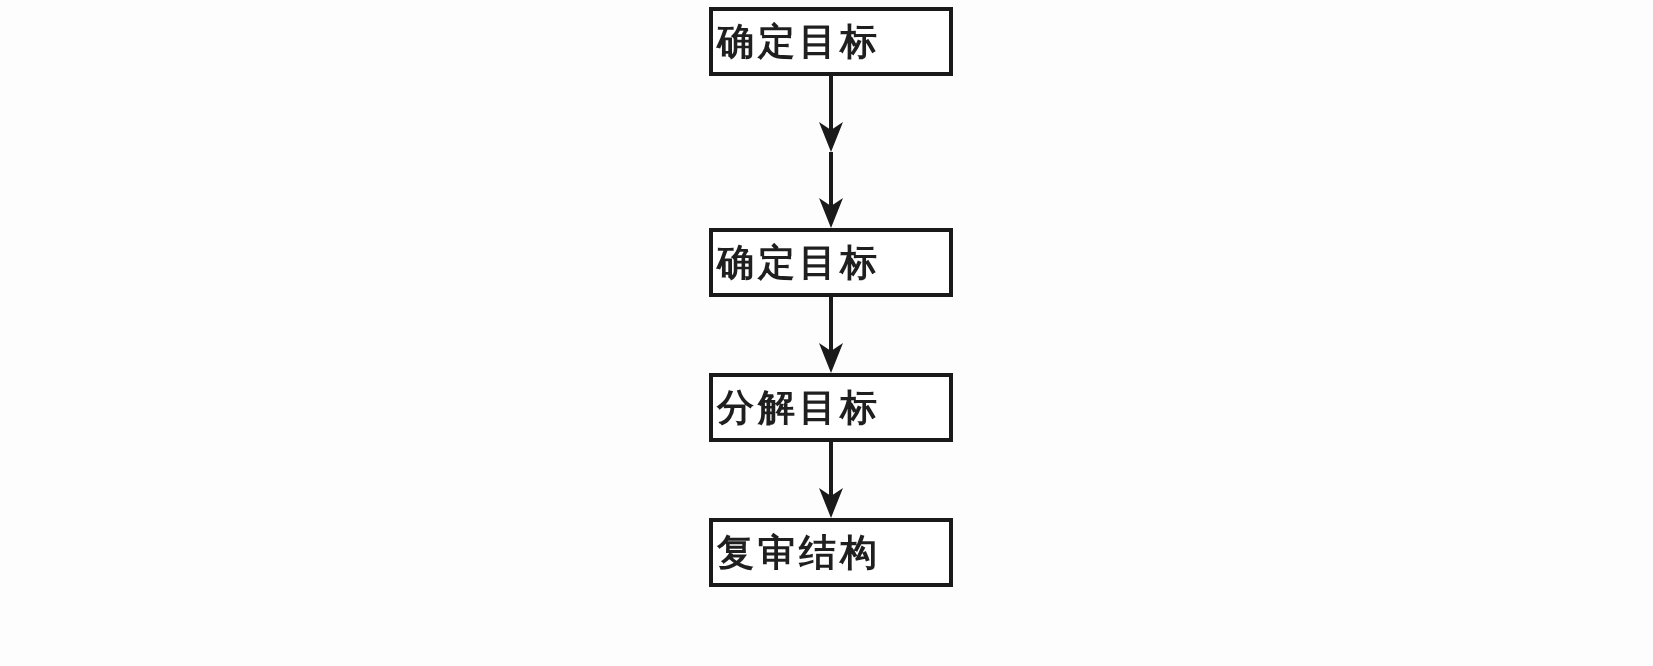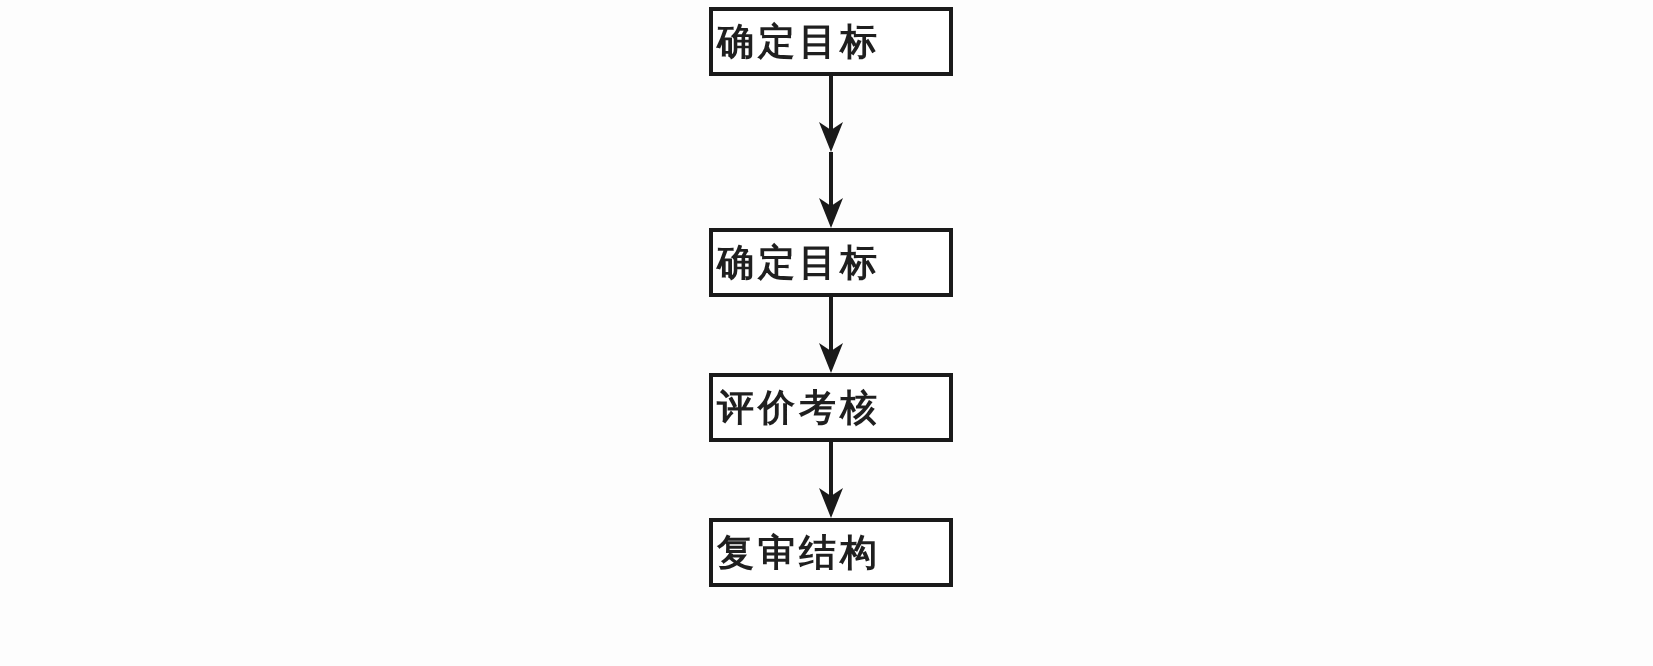--- a/index.html
+++ b/index.html
@@ -72,21 +72,21 @@
   <div class="flow-box">
     <span class="flow-label">确定目标</span>
   </div>
 
   <svg class="flow-arrow" viewBox="0 0 40 76" xmlns="http://www.w3.org/2000/svg">
     <line x1="20" y1="0" x2="20" y2="58" stroke="#1a1a1a" stroke-width="4"></line>
     <polygon points="20,76 8,46 20,54 32,46" fill="#1a1a1a"></polygon>
   </svg>
 
   <div class="flow-box">
-    <span class="flow-label">评价考核</span>
+    <span class="flow-label">分解目标</span>
   </div>
 
   <svg class="flow-arrow" viewBox="0 0 40 76" xmlns="http://www.w3.org/2000/svg">
     <line x1="20" y1="0" x2="20" y2="58" stroke="#1a1a1a" stroke-width="4"></line>
     <polygon points="20,76 8,46 20,54 32,46" fill="#1a1a1a"></polygon>
   </svg>
 
   <div class="flow-box">
     <span class="flow-label">复审结构</span>
   </div>

